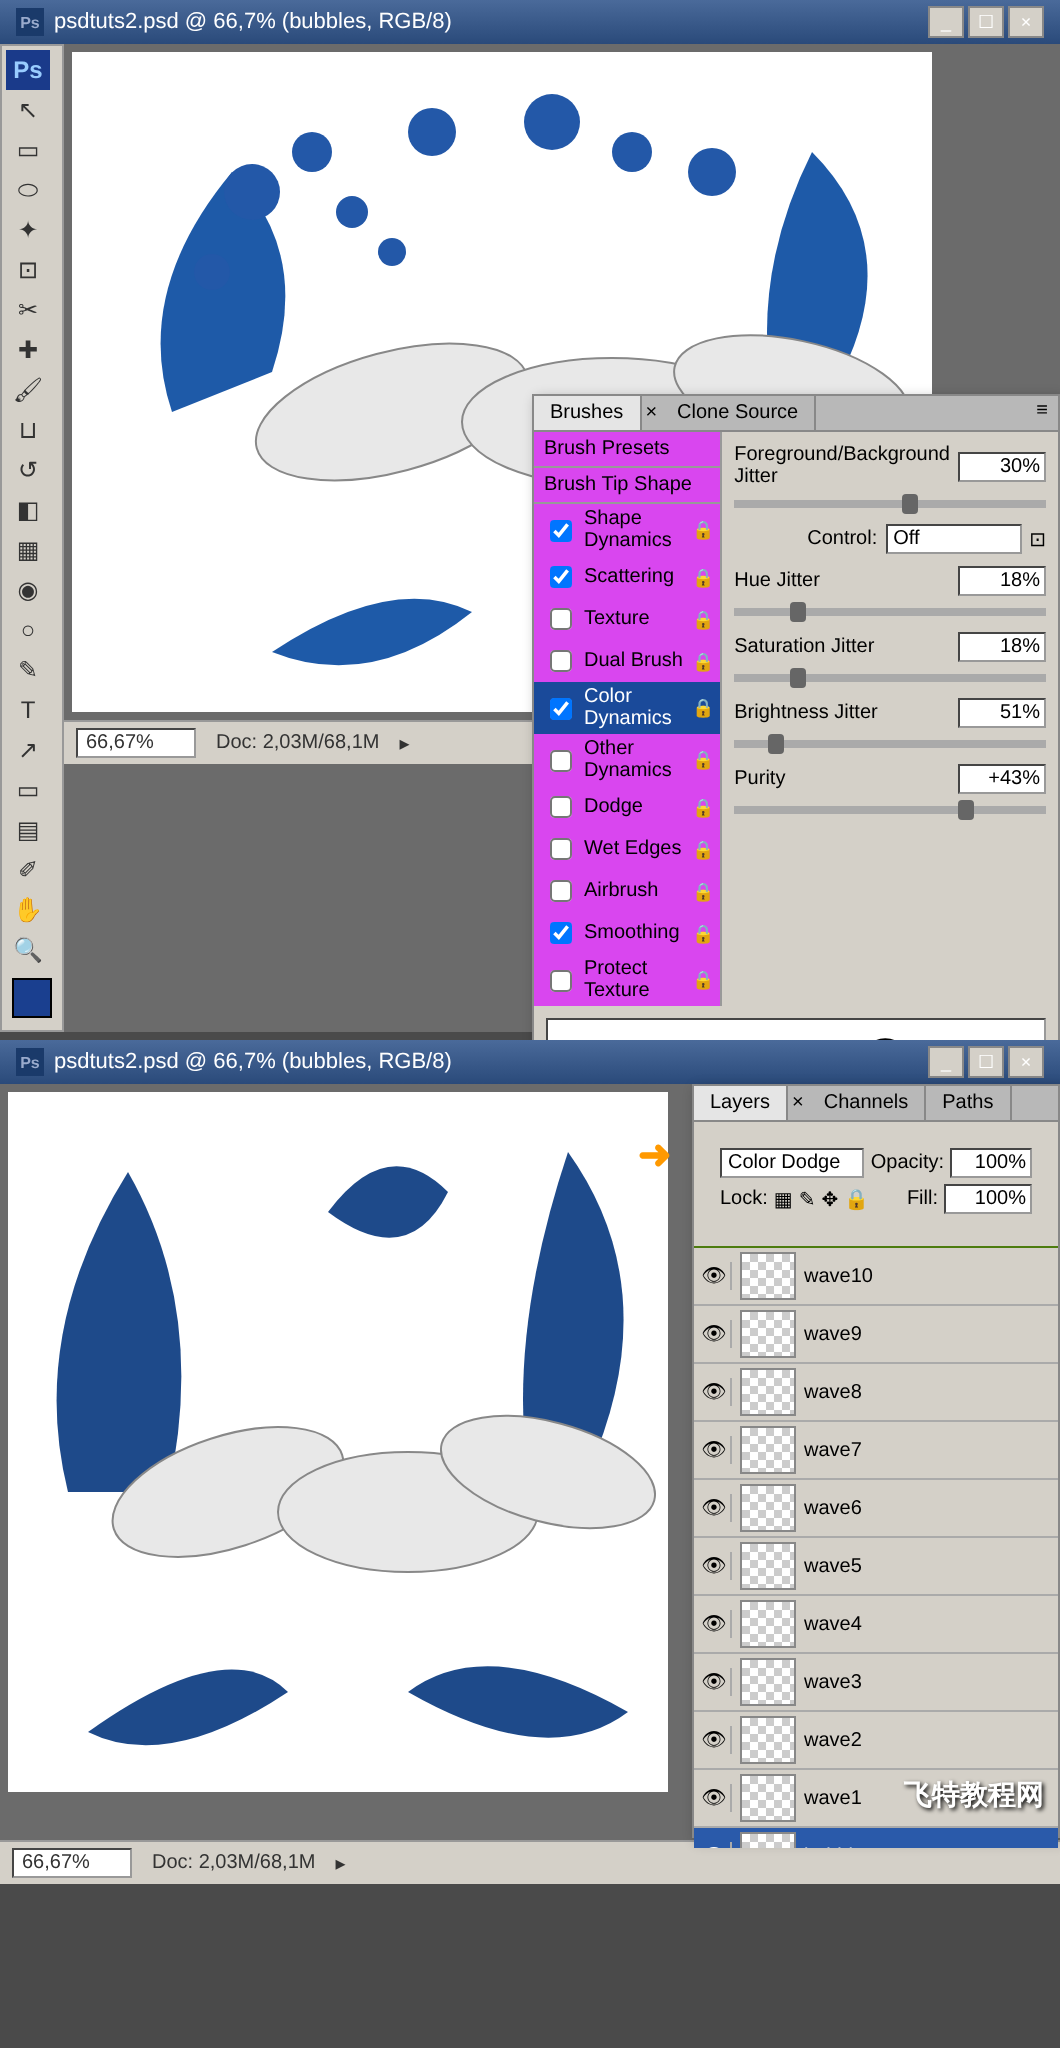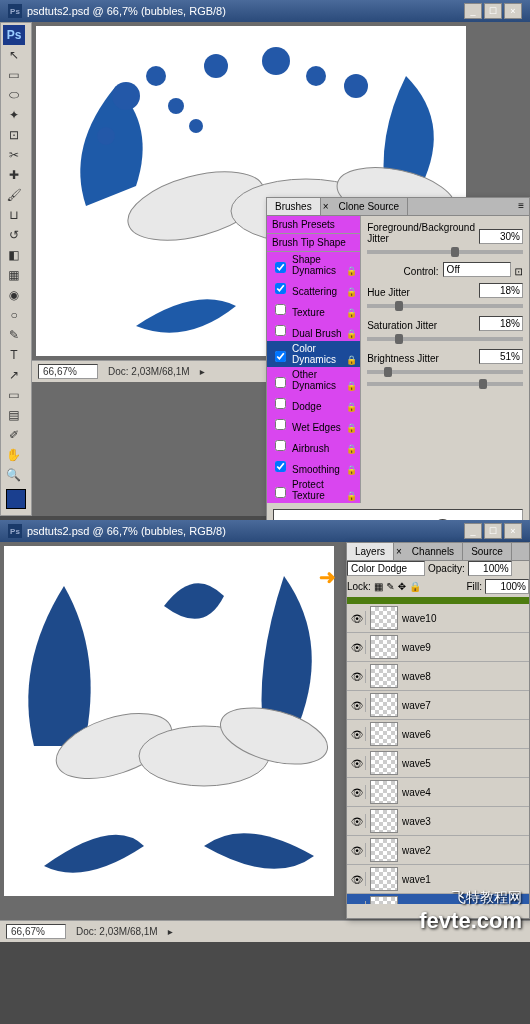--- a/index.html
+++ b/index.html
@@ -22,42 +22,42 @@
 .panel{position:absolute;background:#d4d0c8;border:1px solid #888;box-shadow:2px 2px 6px rgba(0,0,0,.3)}
 .brushes-panel{right:0;top:175px;width:262px}
 .layers-panel{right:0;top:0;width:182px;height:375px}
 .panel-tabs{display:flex;background:#b8b8b8;border-bottom:1px solid #888}
 .ptab{padding:3px 8px;font-size:10px;background:#b8b8b8;border-right:1px solid #888;cursor:pointer}
 .ptab.active{background:#e5e5e5}
 .ptab-close{margin-left:auto;padding:2px 5px;cursor:pointer}
 .brushes-body{display:flex}
 .brush-presets{width:100px;border-right:1px solid #999;background:#d946ef}
 .preset-hdr{padding:3px 5px;font-size:10px;border-bottom:1px solid #999}
-.preset-row{display:flex;align-items:flex-end;padding:2px 4px;font-size:10px;gap:3px}
+.preset-row{display:flex;align-items:center;padding:2px 4px;font-size:10px;gap:3px}
 .preset-row.selected{background:#1a4a9a;color:#fff}
 .preset-row input[type=checkbox]{width:11px;height:11px}
 .lock-icon{width:10px;font-size:9px}
 .brush-settings{flex:1;padding:6px;font-size:10px}
-.setting-row{display:flex;align-items:flex-end;margin-bottom:6px;gap:4px}
+.setting-row{display:flex;align-items:center;margin-bottom:6px;gap:4px}
 .setting-row label{flex:1}
 .pct-box{width:38px;background:#fff;border:1px inset #999;padding:1px 2px;text-align:right;font-size:10px}
 .slider{width:100%;height:4px;background:#aaa;position:relative;margin-bottom:8px}
 .slider-thumb{position:absolute;width:8px;height:10px;background:#666;top:-3px;border-radius:2px}
 .dropdown{background:#fff;border:1px inset #999;padding:1px 3px;font-size:10px}
 .brush-preview{height:60px;background:#fff;border:1px inset #999;margin:6px;position:relative;overflow:hidden}
-.layers-top{padding:0;border-bottom:7px solid #4d7c0f}
+.layers-top{padding:13px;border-bottom:1px solid #4d7c0f}
 .layers-row{display:flex;align-items:center;gap:3px;margin-bottom:3px;font-size:10px}
 .layers-list{overflow-y:auto;height:300px}
 .layer{display:flex;align-items:center;border-bottom:1px solid #aaa;padding:2px;gap:4px;font-size:10px}
 .layer.selected{background:#2a5aaa;color:#fff}
 .eye{width:16px;height:14px;display:flex;align-items:center;justify-content:center;border-right:1px solid #aaa;cursor:pointer}
 .layer-thumb{width:26px;height:22px;background:#fff;border:1px solid #888;background-image:repeating-conic-gradient(#ccc 0 25%,#fff 0 50%);background-size:8px 8px}
 .arrow{position:absolute;left:-28px;top:22px;font-size:20px;color:#f90;font-weight:bold}
 .watermark{position:absolute;right:8px;bottom:8px;font-size:22px;font-weight:bold;color:#fff;text-shadow:1px 1px 3px #000}
-.watermark-cn{position:absolute;right:8px;bottom:35px;font-size:14px;font-weight:normal;color:#fff;text-shadow:1px 1px 2px #000}
+.watermark-cn{position:absolute;right:8px;bottom:35px;font-size:14px;font-weight:bold;color:#fff;text-shadow:1px 1px 2px #000}
 </style>
 </head>
 <body>
 
 <div class="section sec1">
   <div class="titlebar">
     <span class="ps-icon">Ps</span>
     <span>psdtuts2.psd @ 66,7% (bubbles, RGB/8)</span>
     <div class="window-controls">
       <div class="wc-btn">_</div>
@@ -223,20 +223,24 @@
             <div class="slider">
                 <div class="slider-thumb" style="left:18%"></div>
               </div>
             <div class="setting-row">
                 <label>Brightness Jitter</label>
                 <span class="pct-box">51%</span>
               </div>
             <div class="slider">
                 <div class="slider-thumb" style="left:11%"></div>
               </div>
+            <div class="setting-row">
+                <label>Purity</label>
+                <span class="pct-box">+43%</span>
+              </div>
             <div class="slider">
                 <div class="slider-thumb" style="left:72%"></div>
               </div>
           </div>
         </div>
         <div class="brush-preview">
           <svg width="100%" height="100%" viewBox="0 0 250 60">
               <g fill="#000">
                 <circle cx="20" cy="40" r="11"></circle>
                 <circle cx="45" cy="25" r="8"></circle>
@@ -294,21 +298,21 @@
         <span>▸</span>
       </div>
     </div>
 
     <div class="panel layers-panel">
       <div class="arrow">➜</div>
       <div class="panel-tabs">
         <div class="ptab active">Layers</div>
         <span style="padding:3px 2px">×</span>
         <div class="ptab">Channels</div>
-        <div class="ptab">Source</div>
+        <div class="ptab">Paths</div>
       </div>
       <div class="layers-top">
         <div class="layers-row">
           <span class="dropdown" style="width:70px">Color Dodge</span>
           <span>Opacity:</span>
           <span class="pct-box">100%</span>
         </div>
         <div class="layers-row">
           <span>Lock:</span>
           <span>▦</span>
@@ -372,14 +376,13 @@
           </div>
           <div class="layer selected">
             <div class="eye">👁</div>
             <div class="layer-thumb"></div>
             <span>bubbles</span>
           </div>
         </div>
     </div>
   </div>
   <div class="watermark-cn">飞特教程网</div>
-  <div class="watermark">fevte.com</div>
 </div>
 
 </body></html>

